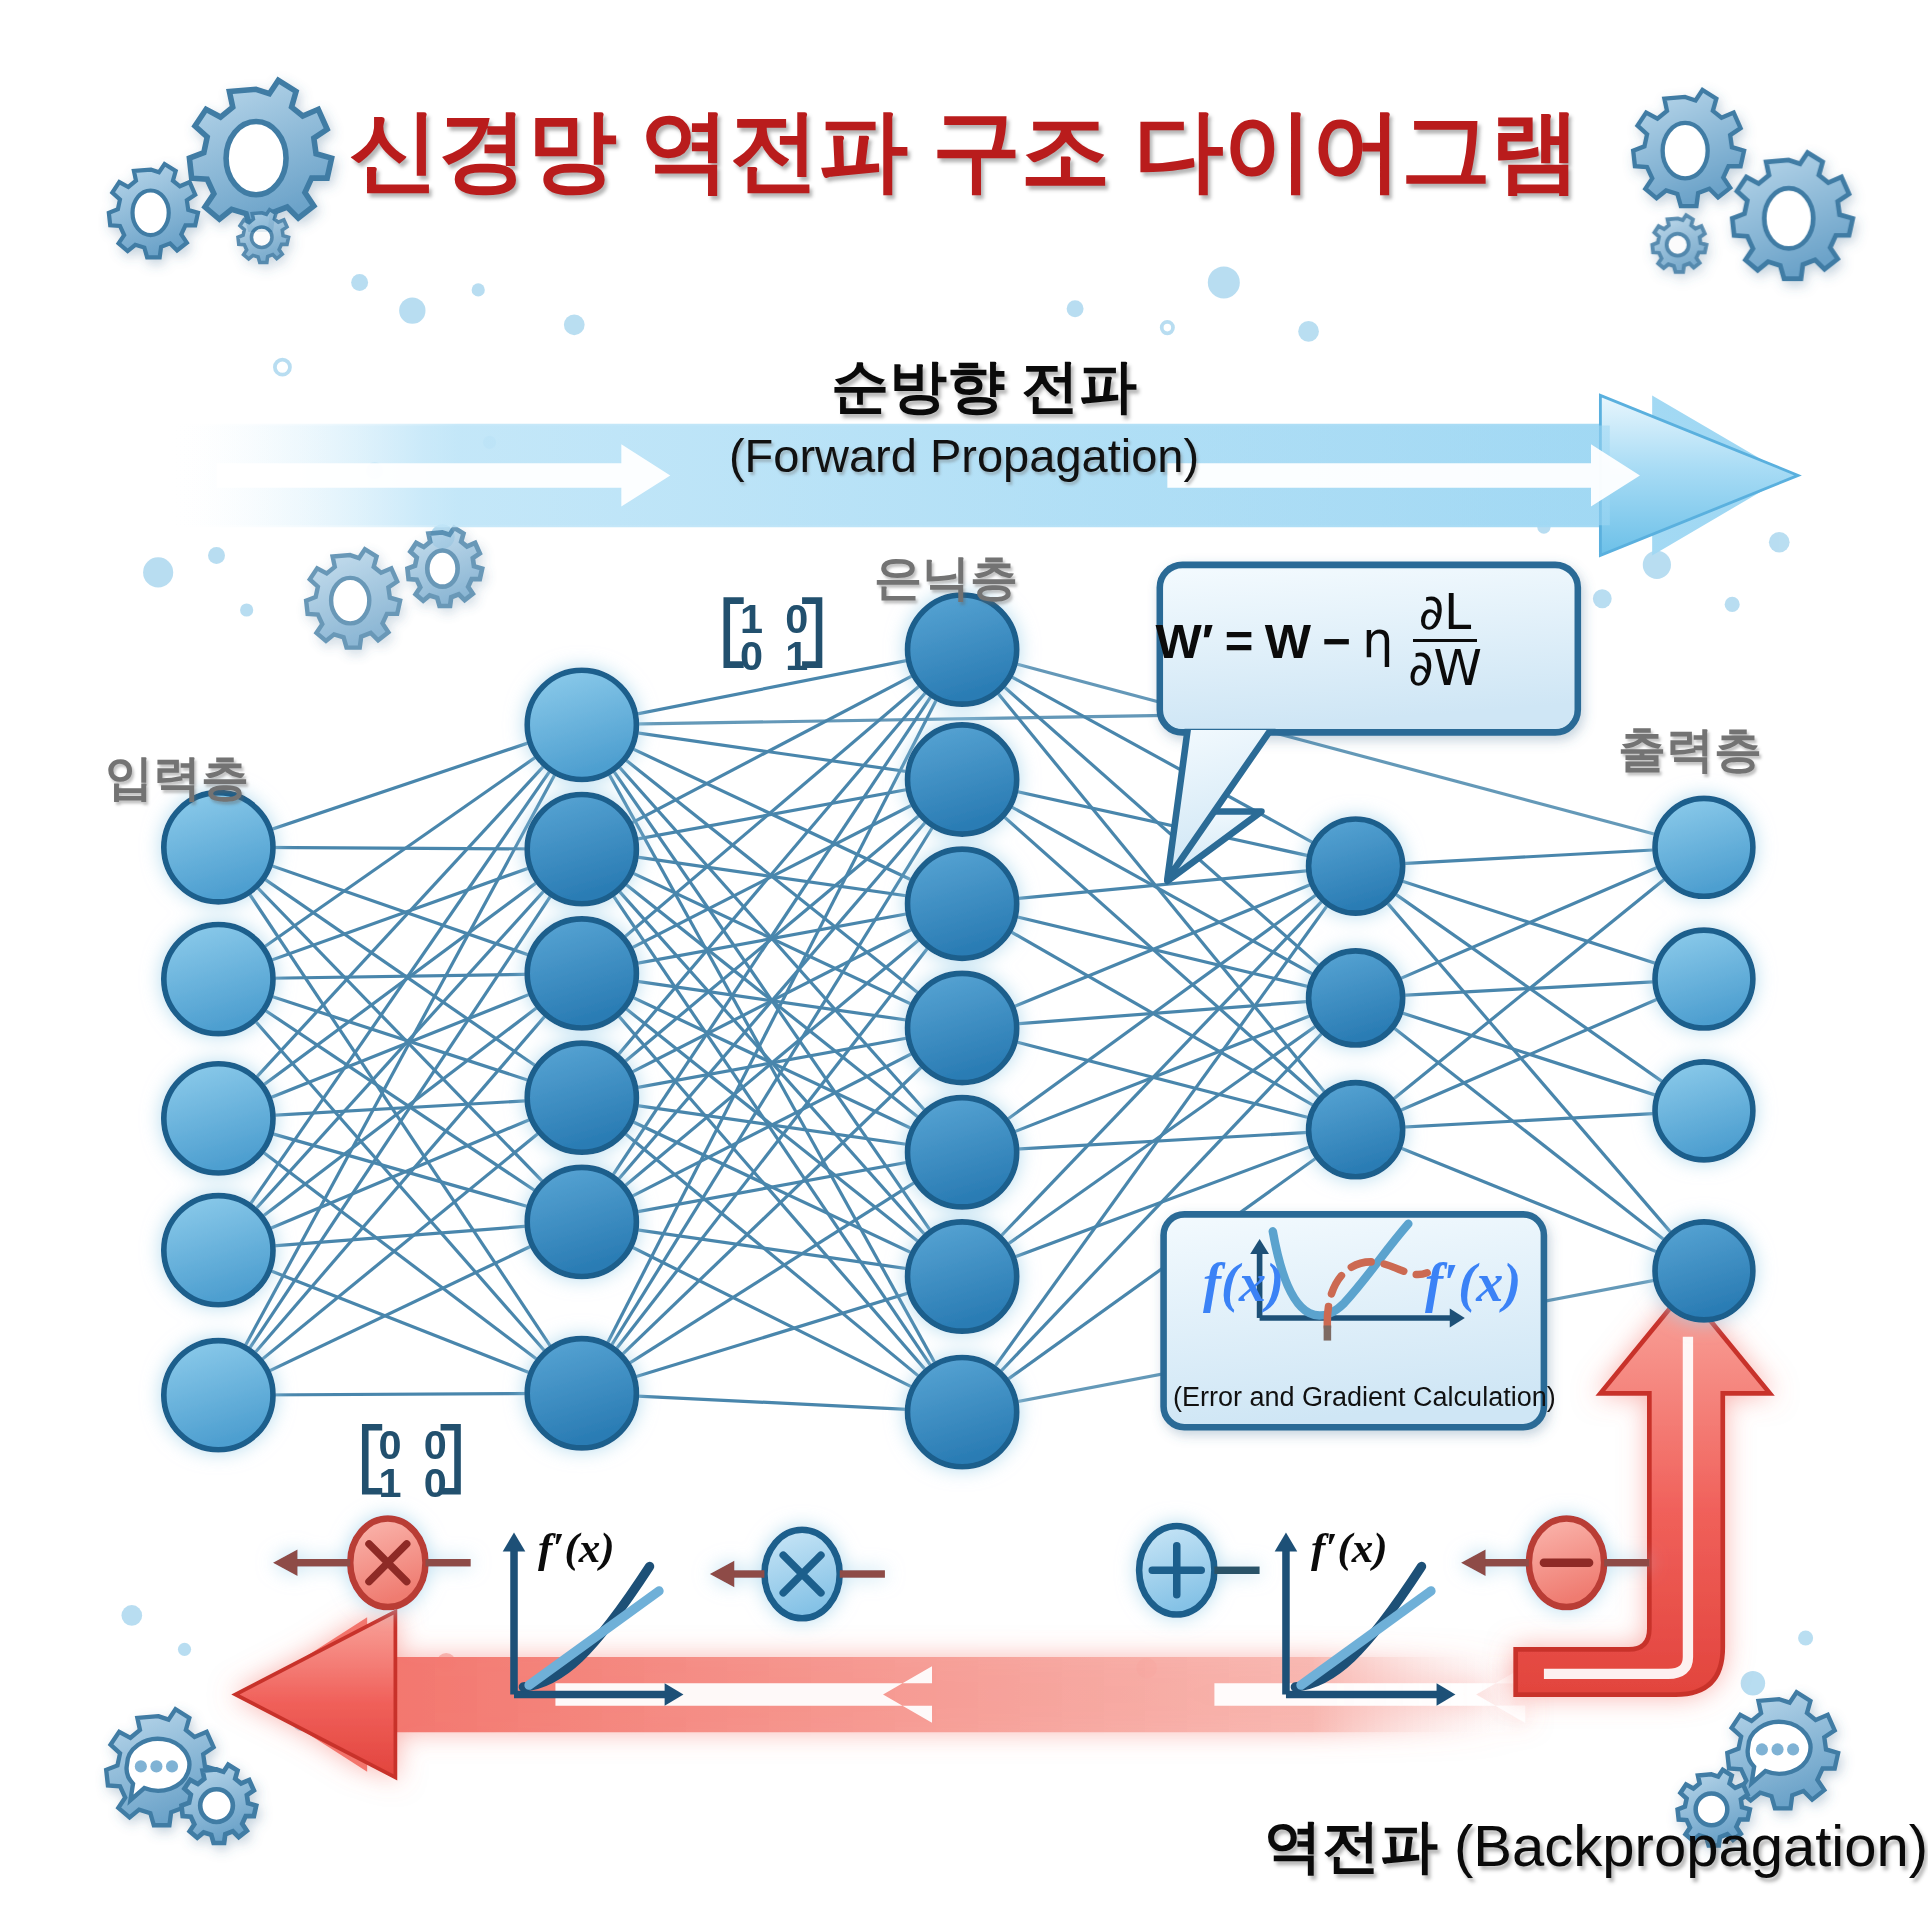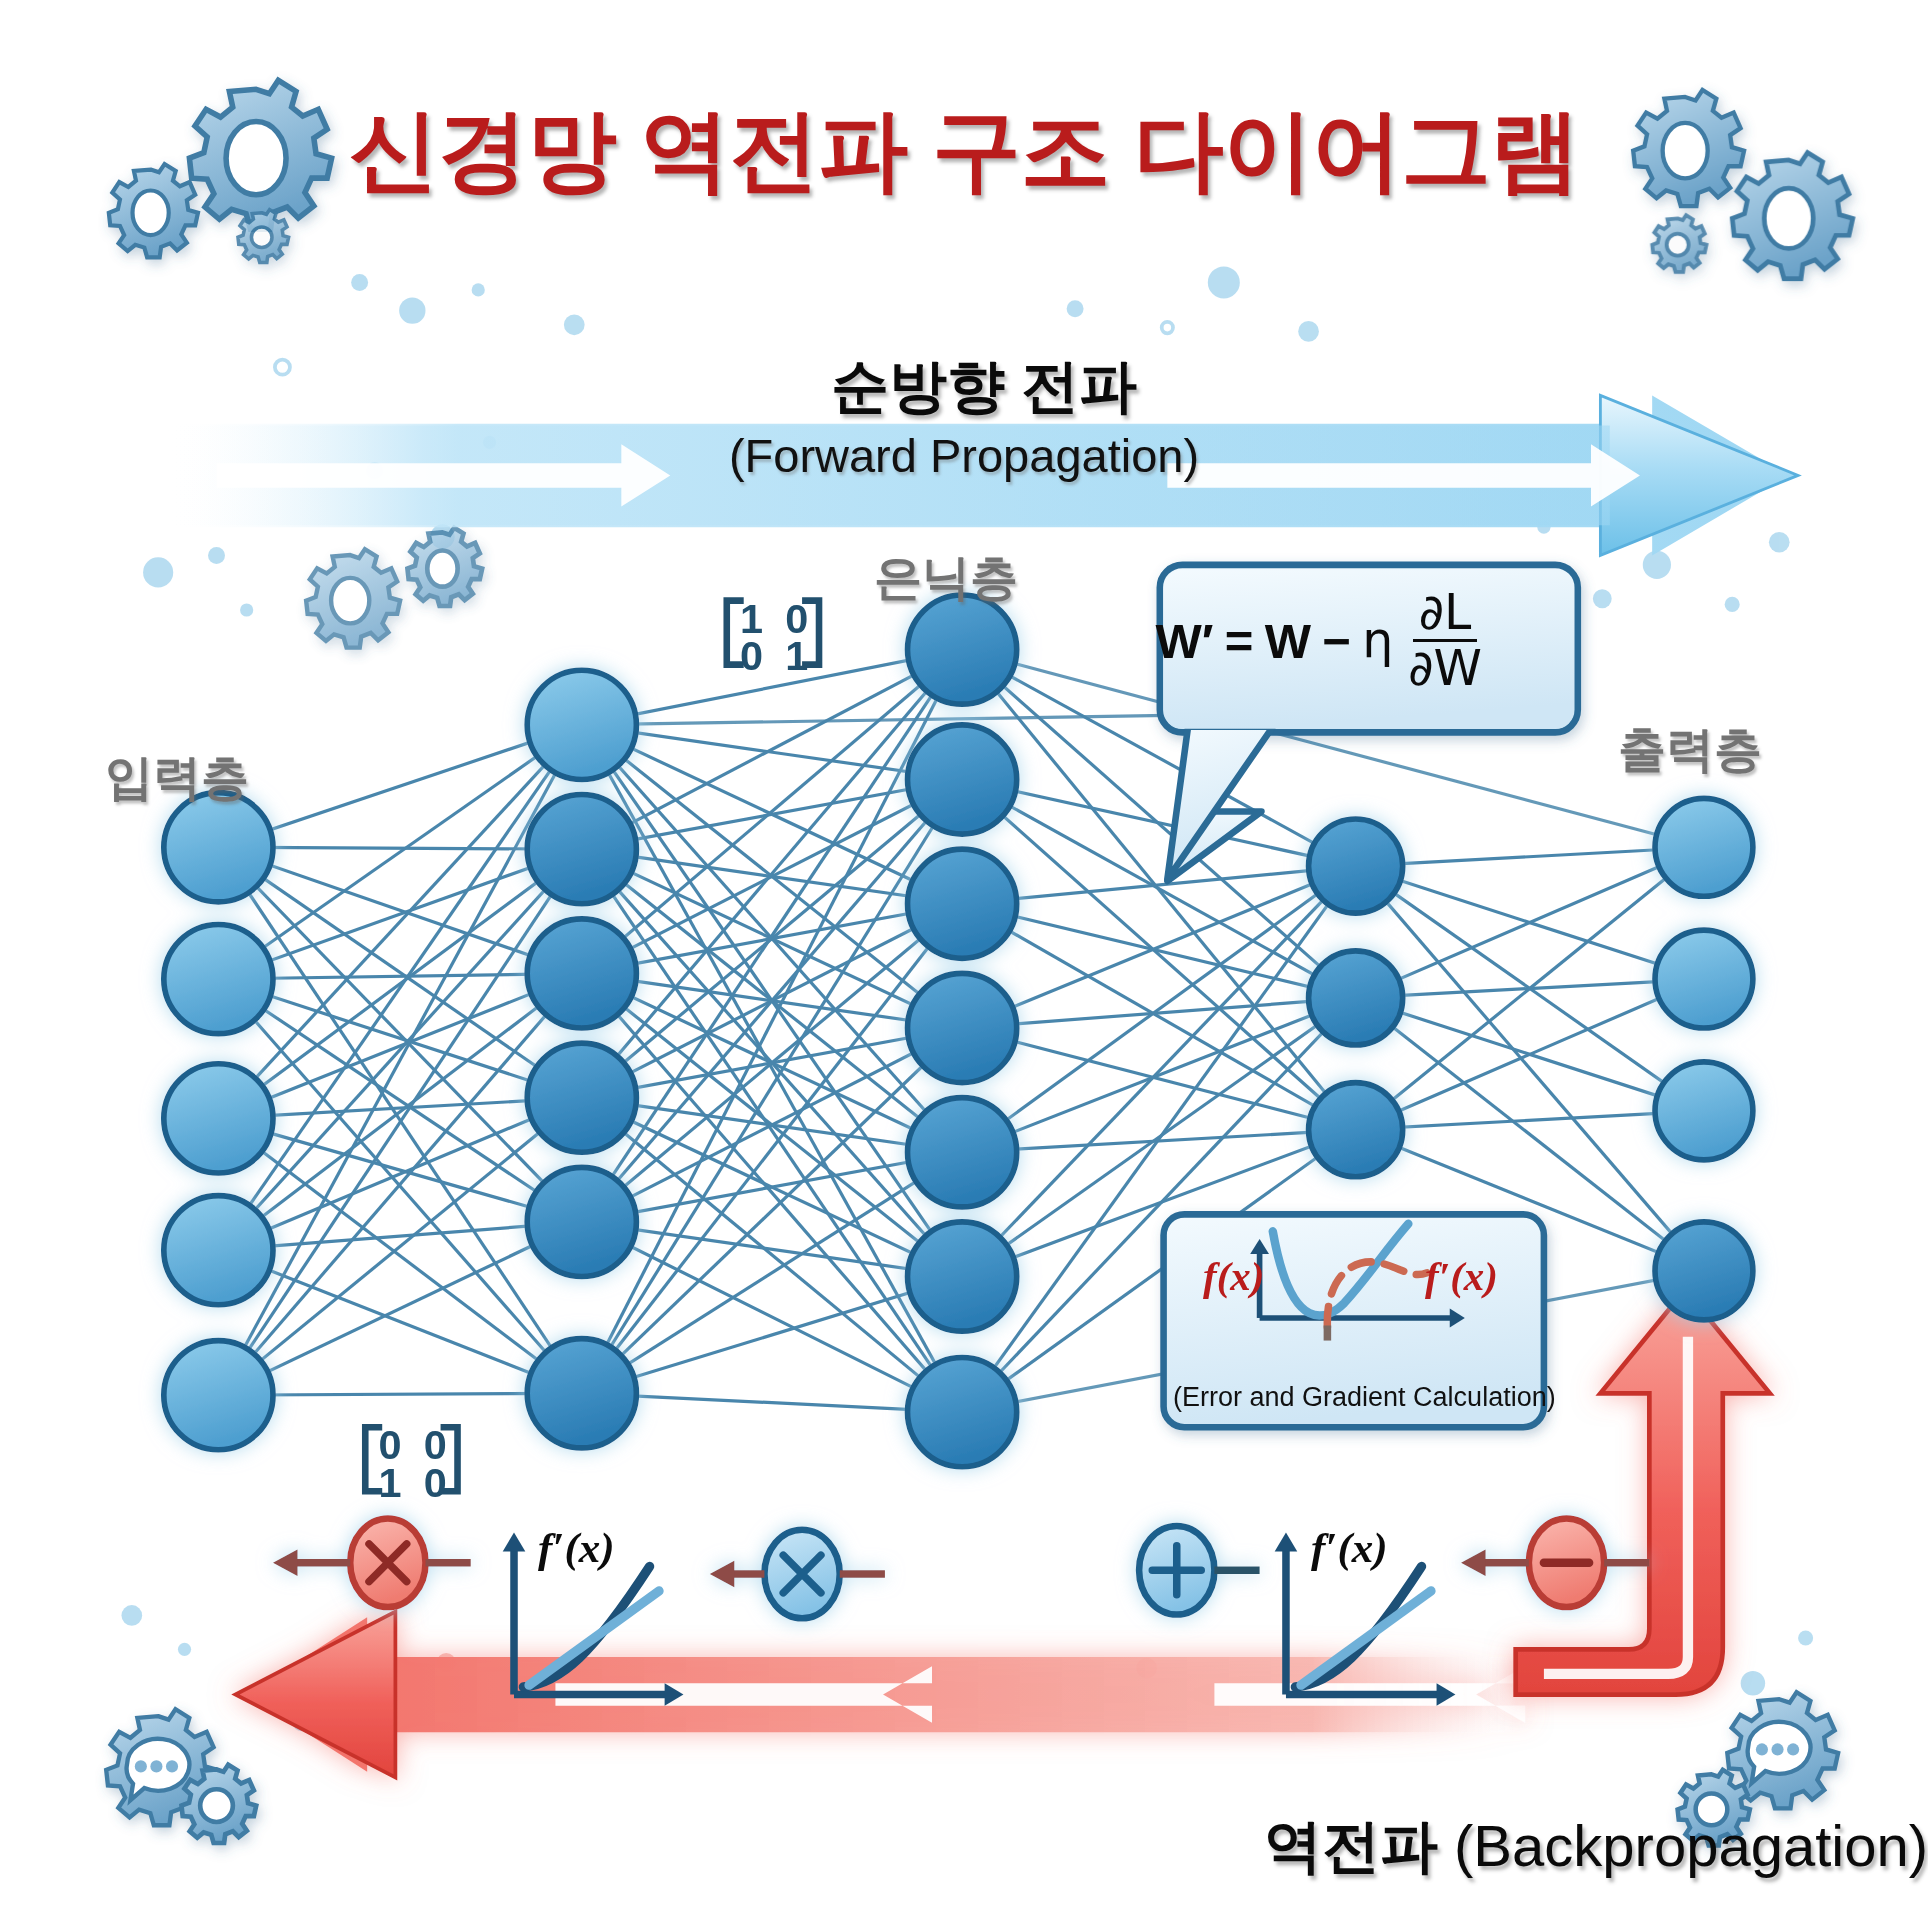--- a/index.html
+++ b/index.html
@@ -59,22 +59,22 @@
   .par { font-family:"DejaVu Sans", sans-serif; font-weight:normal; }
 
   .grad-ko {
     left:1183px; top:1332px; width:339px; text-align:center;
     font-size:36px; font-weight:bold; color:#0a0a0a;
   }
   .grad-en {
     left:1173px; top:1382px; width:358px; text-align:center;
     font-size:27px; color:#111;
   }
-  .fx-lbl { font-size:41px; font-weight:bold; font-style:italic;
-            font-family:"Liberation Serif", serif; color:#b91c1c; }
+  .fx-lbl { font-size:54px; font-weight:bold; font-style:italic;
+            font-family:"Liberation Serif", serif; color:#3b82f6; }
   .fx-a { left:1203px; top:1252px; }
   .fx-b { left:1425px; top:1252px; }
   .fpx { font-size:43px; font-weight:bold; font-style:italic;
          font-family:"Liberation Serif", serif; color:#0b0b0b; }
   .fpx-left  { left:538px;  top:1523px; }
   .fpx-right { left:1311px; top:1523px; }
 </style>
 </head>
 <body>
 

